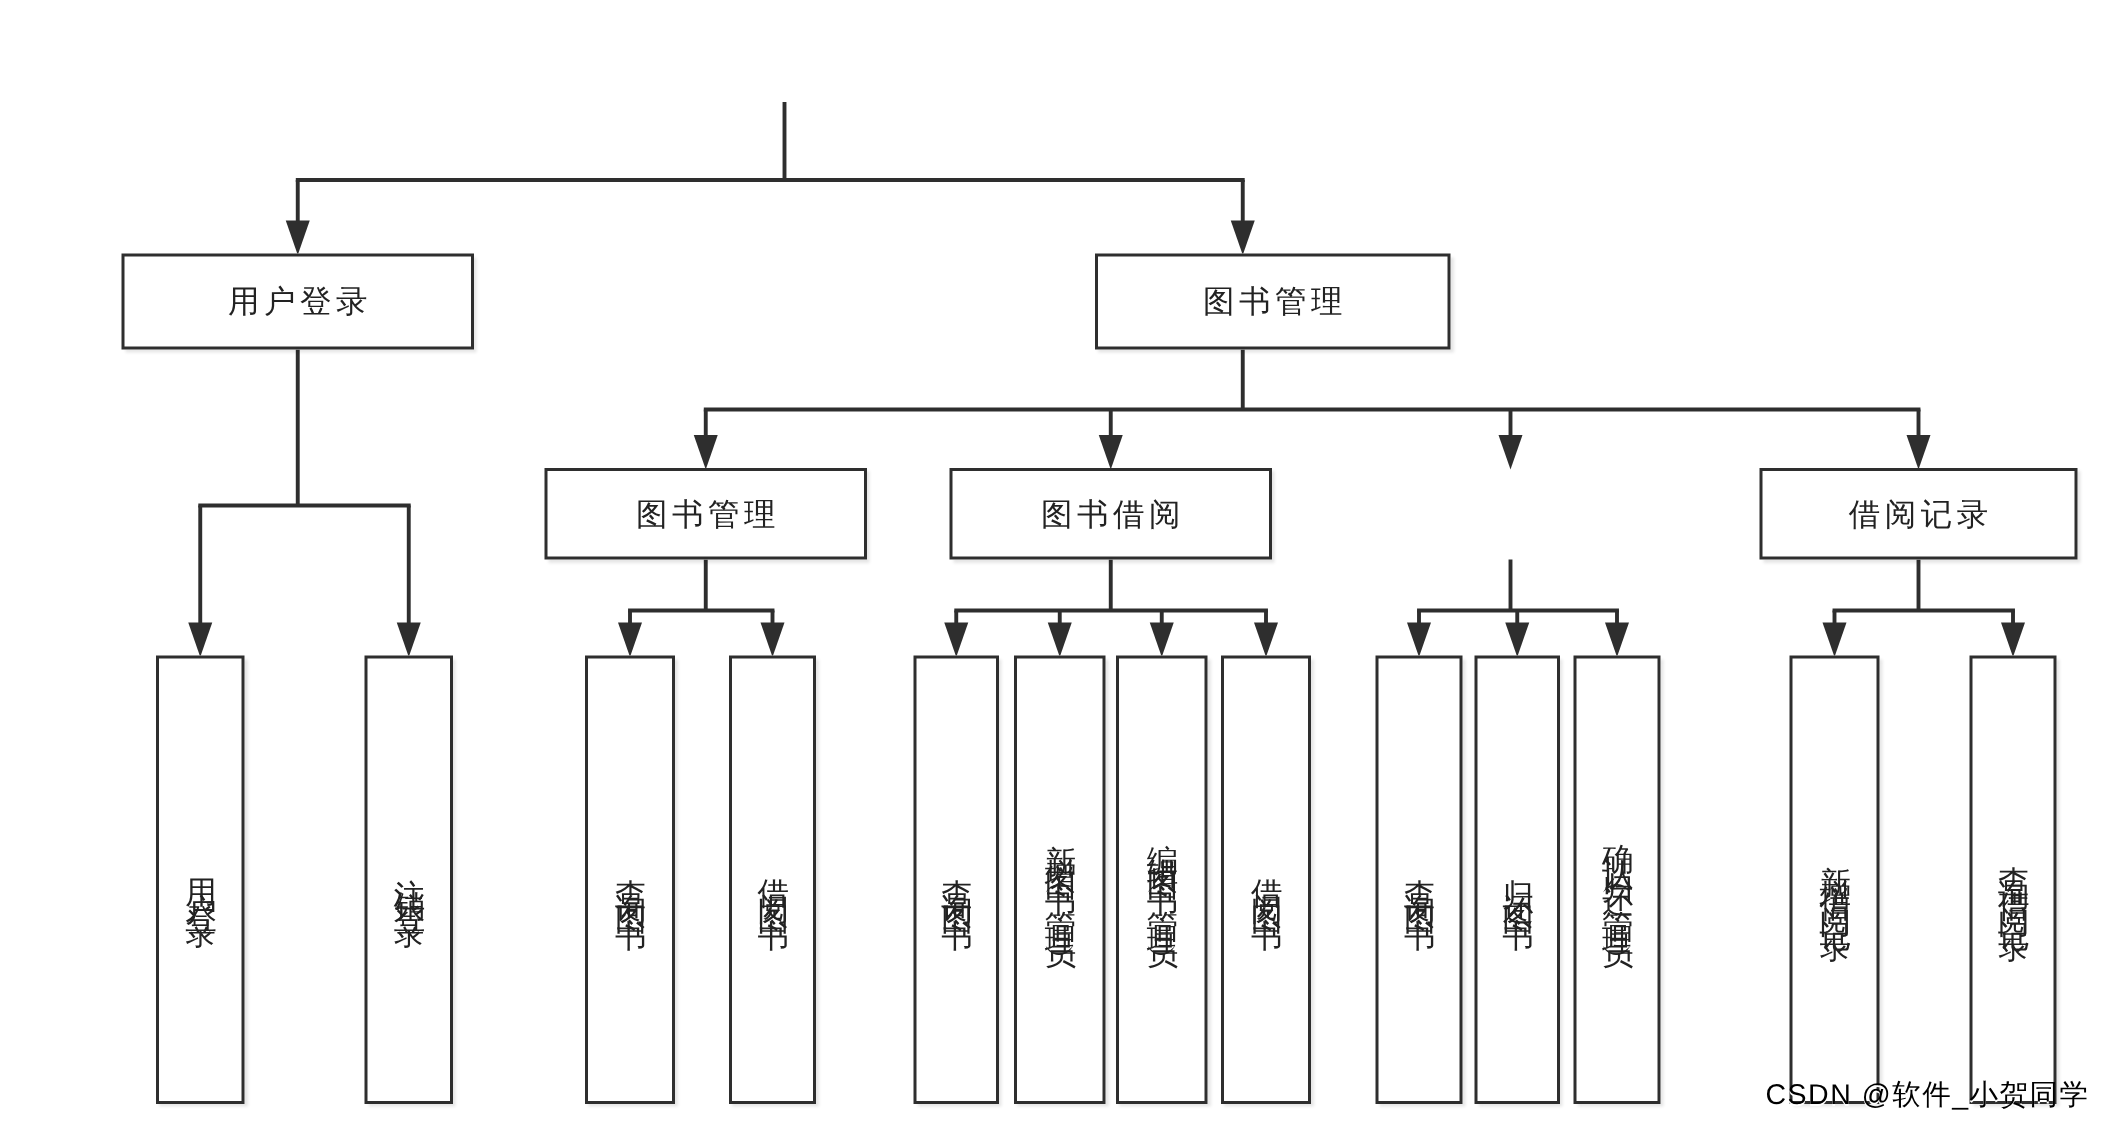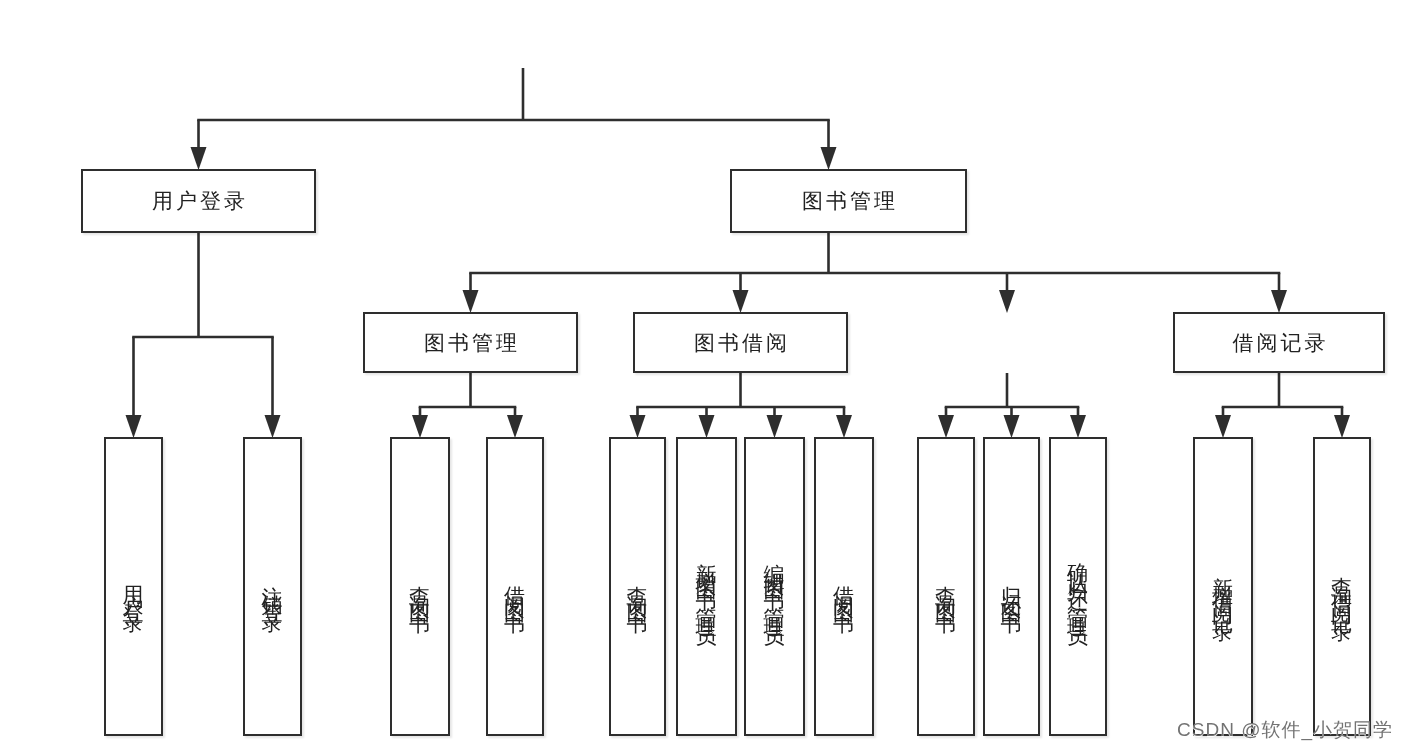--- a/index.html
+++ b/index.html
@@ -59,21 +59,21 @@
     line-height: 1;
     letter-spacing: 9px;
     color: #222222;
   }
 
   .watermark {
     position: absolute;
     top: 717px;
     right: 12px;
     font-size: 19px;
-    color: #737373;
+    color: #000000;
     letter-spacing: 1px;
     z-index: 5;
     white-space: nowrap;
     text-shadow: 0 1px 0 #ffffff;
   }
 </style>
 </head>
 <body>
 
 <div class="canvas">

